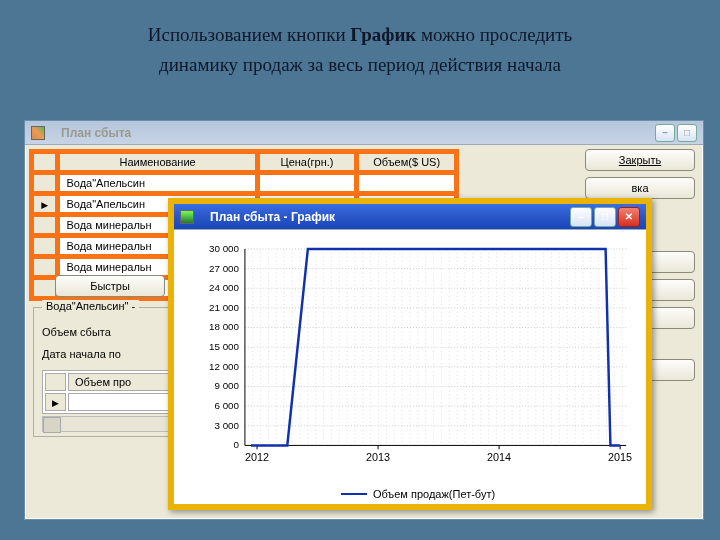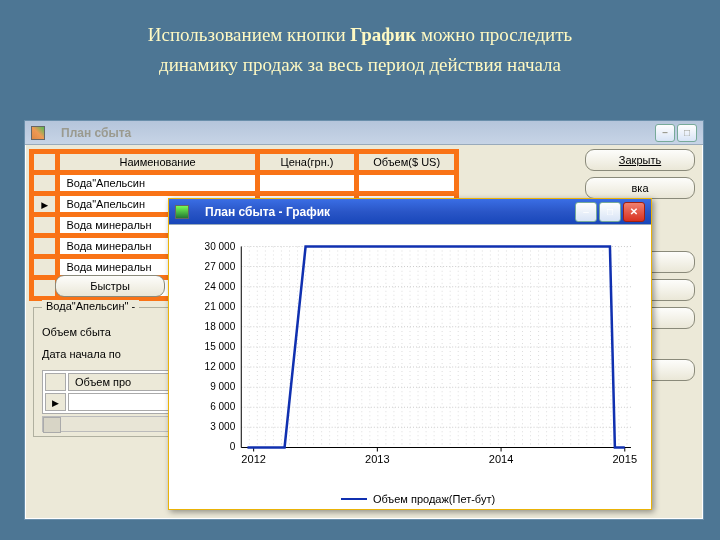--- a/index.html
+++ b/index.html
@@ -5,21 +5,21 @@
   * { box-sizing: border-box; margin: 0; padding: 0; }
   body {
     width: 720px; height: 540px;
     background: #4d7694;
     font-family: "Tahoma", sans-serif;
     font-size: 11px;
     overflow: hidden;
     position: relative;
   }
   .slide-text {
-    color: #fef9c3;
+    color: #0f172a;
     text-align: center;
     font-family: Georgia, serif;
     font-size: 19px;
     line-height: 1.6;
     padding: 20px 40px 6px;
   }
   .slide-text b { font-weight: bold; }
 
   
   .win {
@@ -85,21 +85,21 @@
   .right-panel {
     position: absolute;
     right: 8px; top: 4px;
     width: 110px;
     display: flex; flex-direction: column; gap: 6px;
   }
   .btn {
     height: 22px;
     background: linear-gradient(#fdfdfb,#eae7d7);
     border: 1px solid #8a8a7a;
-    border-radius: 9px;
+    border-radius: 4px;
     font-size: 11px;
     display:flex; align-items:center; justify-content:center;
     cursor:pointer;
   }
   .groupbox {
     position: absolute;
     left: 8px; top: 162px;
     width: 430px; height: 130px;
     border: 1px solid #b0b0a0;
     padding: 8px;
@@ -128,21 +128,21 @@
   .scroll-strip::before{left:0;} .scroll-strip::after{right:0;}
   .bottom-btn {
     position:absolute; left:30px; bottom:8px; width:110px;align-items:center;
   }
 
   
   .chartwin {
     position: absolute;
     left: 168px; top: 198px;
     width: 484px; height: 312px;
-    border: 1px solid #eab308;
+    border: 6px solid #eab308;
     background: #fff;
     box-shadow: 2px 2px 6px rgba(0,0,0,0.4);
   }
   .chartwin .titlebar { height: 26px; }
   .chartwin .wbtn.close {
     background: linear-gradient(#f08070,#d83020);
     color:#fff; border-color:#a02010; font-weight:bold;
   }
   .chartwin .wbtn { width:22px; height:20px; }
   .plot-area {

